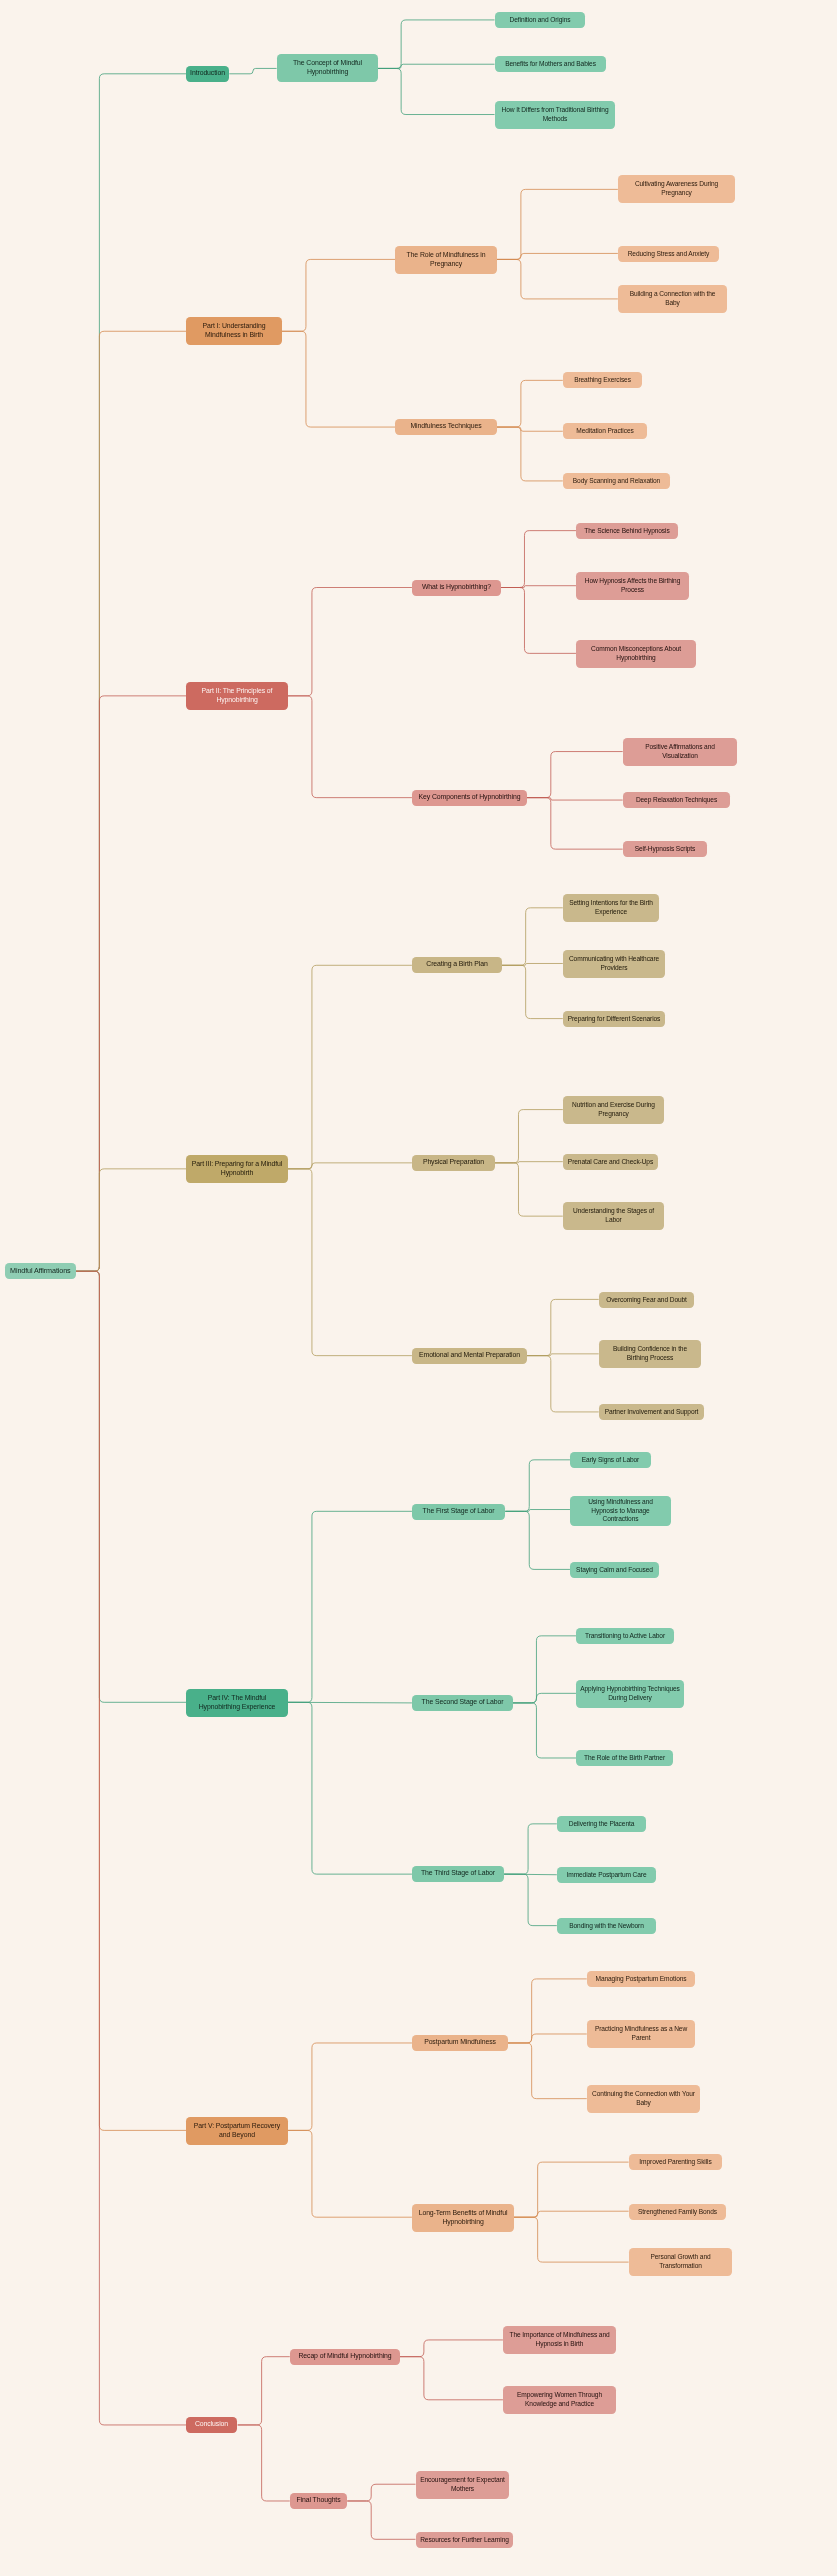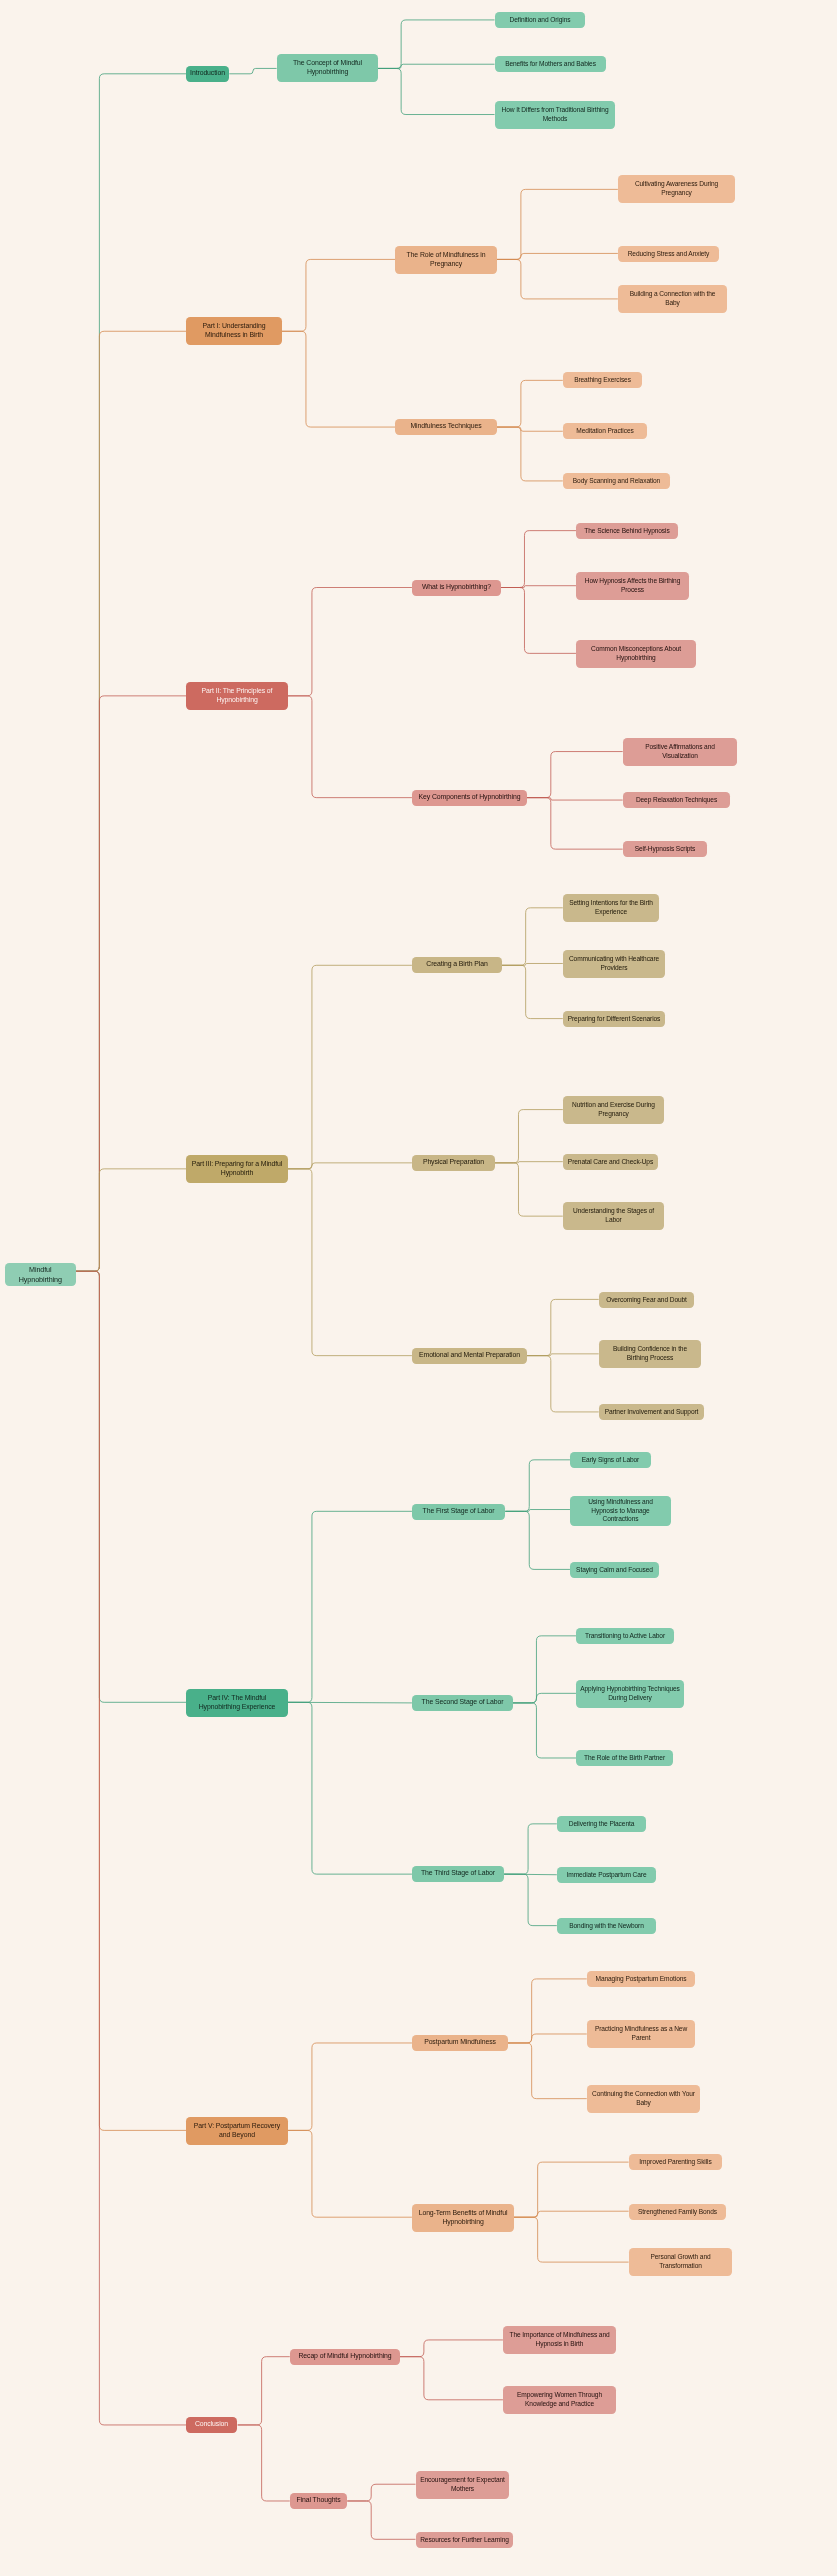--- a/index.html
+++ b/index.html
@@ -132,21 +132,21 @@
       <path d="M 858 3703 L 890 3703 Q 898 3703 898 3711 L 898 3770 Q 898 3778 906 3778 L 1050 3778" fill="none" stroke="#d3894f" stroke-width="1.3"></path>
       <path d="M 126 2123 L 158 2123 Q 166 2123 166 2131 L 166 4042 Q 166 4050 174 4050 L 311 4050" fill="none" stroke="#c05c52" stroke-width="1.3"></path>
       <path d="M 397 4050 L 429 4050 Q 437 4050 437 4042 L 437 3944 Q 437 3936 445 3936 L 484 3936" fill="none" stroke="#c05c52" stroke-width="1.3"></path>
       <path d="M 668 3936 L 700 3936 Q 708 3936 708 3928 L 708 3916 Q 708 3908 716 3908 L 840 3908" fill="none" stroke="#c05c52" stroke-width="1.3"></path>
       <path d="M 668 3936 L 700 3936 Q 708 3936 708 3944 L 708 4000 Q 708 4008 716 4008 L 840 4008" fill="none" stroke="#c05c52" stroke-width="1.3"></path>
       <path d="M 397 4050 L 429 4050 Q 437 4050 437 4058 L 437 4169 Q 437 4177 445 4177 L 484 4177" fill="none" stroke="#c05c52" stroke-width="1.3"></path>
       <path d="M 580 4177 L 612 4177 Q 620 4177 620 4169 L 620 4157 Q 620 4149 628 4149 L 694 4149" fill="none" stroke="#c05c52" stroke-width="1.3"></path>
       <path d="M 580 4177 L 612 4177 Q 620 4177 620 4185 L 620 4233 Q 620 4241 628 4241 L 694 4241" fill="none" stroke="#c05c52" stroke-width="1.3"></path>
     </svg>
   <div id="node-layer">
-      <div class="node root c-root" style="left: 4.8px; top: 1263px; width: 71px; min-height: 15.6px;">Mindful Hypnobirthing</div>
+      <div class="node root c-root" style="left: 4.8px; top: 1263px; width: 71px; min-height: 15.6px;">Mindful Affirmations</div>
       <div class="node lvl1 c-g-dark" style="left: 186px; top: 66px; width: 43px; min-height: 15.6px;">Introduction</div>
       <div class="node lvl2 c-g-mid" style="left: 277px; top: 54px; width: 101px; min-height: 27.5px;">The Concept of Mindful Hypnobirthing</div>
       <div class="node lvl3 c-g-lite" style="left: 495px; top: 12px; width: 90px; min-height: 15.6px;">Definition and Origins</div>
       <div class="node lvl3 c-g-lite" style="left: 495px; top: 56px; width: 111px; min-height: 15.6px;">Benefits for Mothers and Babies</div>
       <div class="node lvl3 c-g-lite" style="left: 495px; top: 101px; width: 120px; min-height: 27.5px;">How It Differs from Traditional Birthing Methods</div>
       <div class="node lvl1 c-o-dark" style="left: 186px; top: 317px; width: 96px; min-height: 27.5px;">Part I: Understanding Mindfulness in Birth</div>
       <div class="node lvl2 c-o-mid" style="left: 395px; top: 246px; width: 102px; min-height: 27.5px;">The Role of Mindfulness in Pregnancy</div>
       <div class="node lvl3 c-o-lite" style="left: 618px; top: 175px; width: 117px; min-height: 27.5px;">Cultivating Awareness During Pregnancy</div>
       <div class="node lvl3 c-o-lite" style="left: 618px; top: 246px; width: 101px; min-height: 15.6px;">Reducing Stress and Anxiety</div>
       <div class="node lvl3 c-o-lite" style="left: 618px; top: 285px; width: 109px; min-height: 27.5px;">Building a Connection with the Baby</div>

